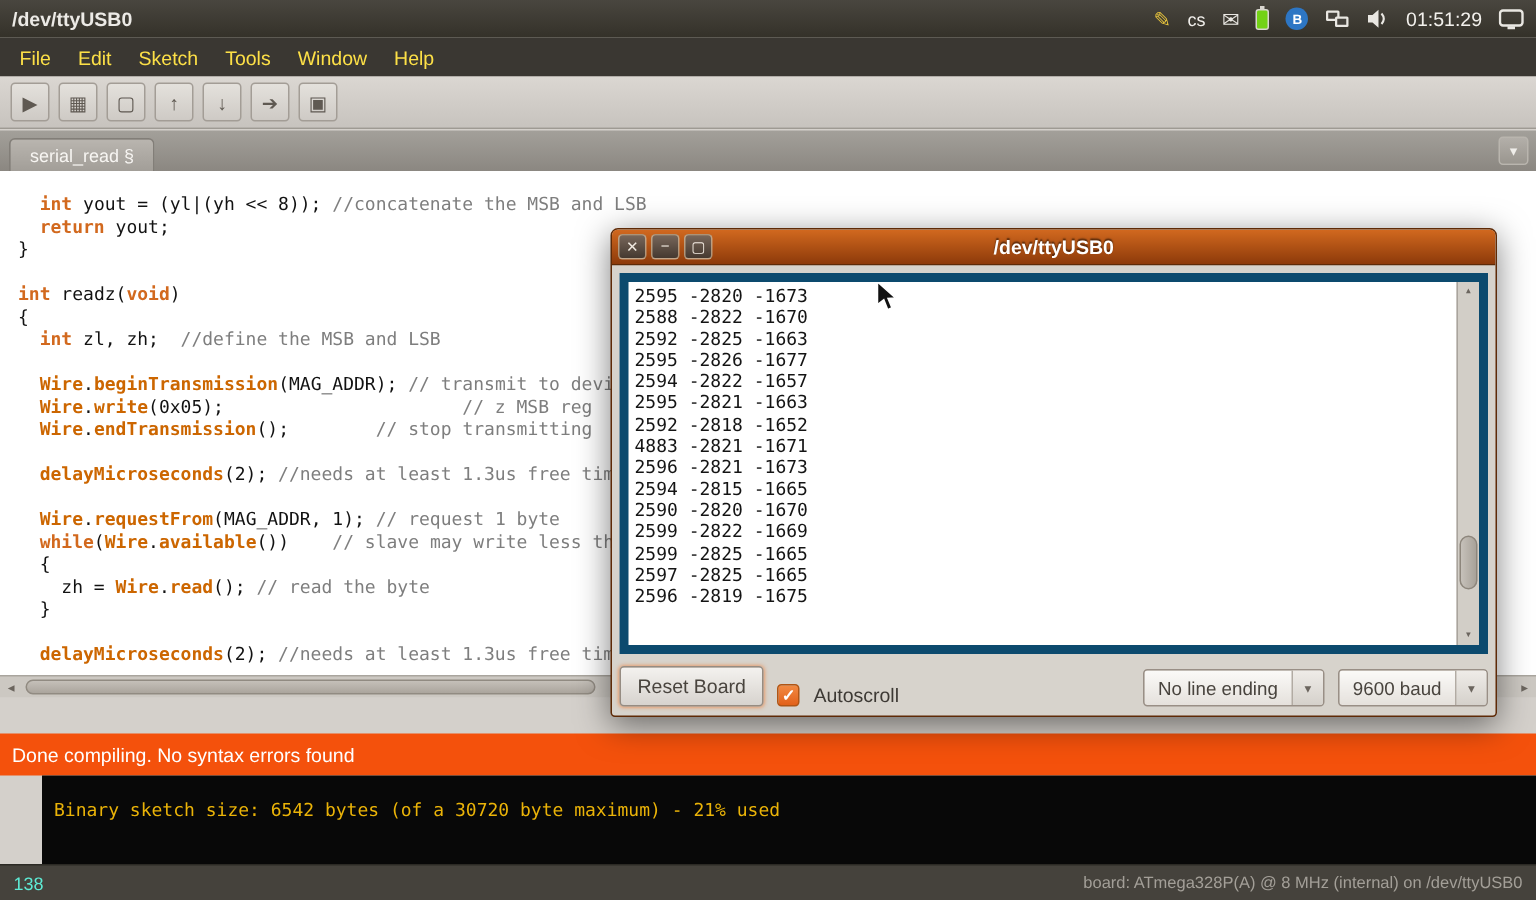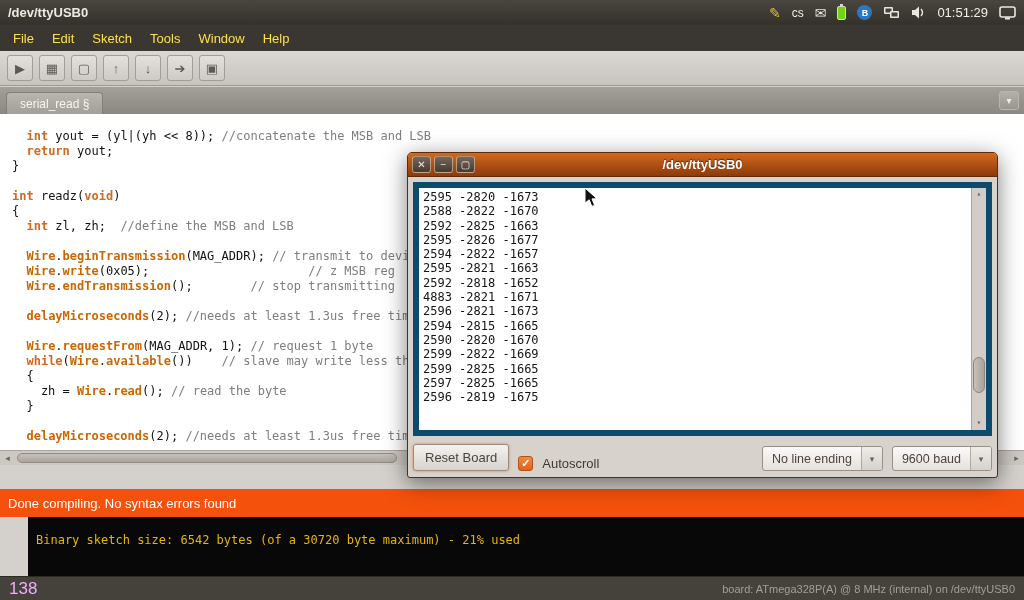--- a/index.html
+++ b/index.html
@@ -67,21 +67,21 @@
 
   
   .status-orange { position:absolute; top:489px; left:0; right:0; height:28px; background:#f4510c;
     color:#ffffff; font-size:13px; display:flex; align-items:center; padding-left:8px; z-index:2; }
   .console { position:absolute; top:517px; left:0; right:0; height:59px; background:#080808;
     color:#eab308; font-family:"DejaVu Sans Mono", monospace; font-size:12px;
     padding:16px 8px 0; z-index:2;margin-left:28px; }
   .footer { position:absolute; top:576px; left:0; right:0; height:24px; background:#45423c;
     border-top:1px solid #2c2a25; display:flex; align-items:center; justify-content:space-between;
     padding:0 9px; z-index:2; }
-  .footer-left { color:#f0abfc; font-size:17px; }
+  .footer-left { color:#5eead4; font-size:12px; }
   .footer-right { color:#a39f98; font-size:11px; }
 
   
   .serial-window { position:absolute; left:407px; top:152px; width:591px; height:326px;
     border:1px solid #5e2a07; border-radius:5px 5px 3px 3px; background:#d7d3cc;
     box-shadow:0 5px 22px rgba(0,0,0,.5); z-index:10; }
   .titlebar { position:relative; height:24px; border-radius:4px 4px 0 0;
     background:linear-gradient(#d2691f,#8d3a0a); display:flex; align-items:center; padding:0 4px;
     border-bottom:1px solid #5e2a07; }
   .sm-title { position:absolute; left:0; right:0; text-align:center; color:#fff; font-weight:bold;

